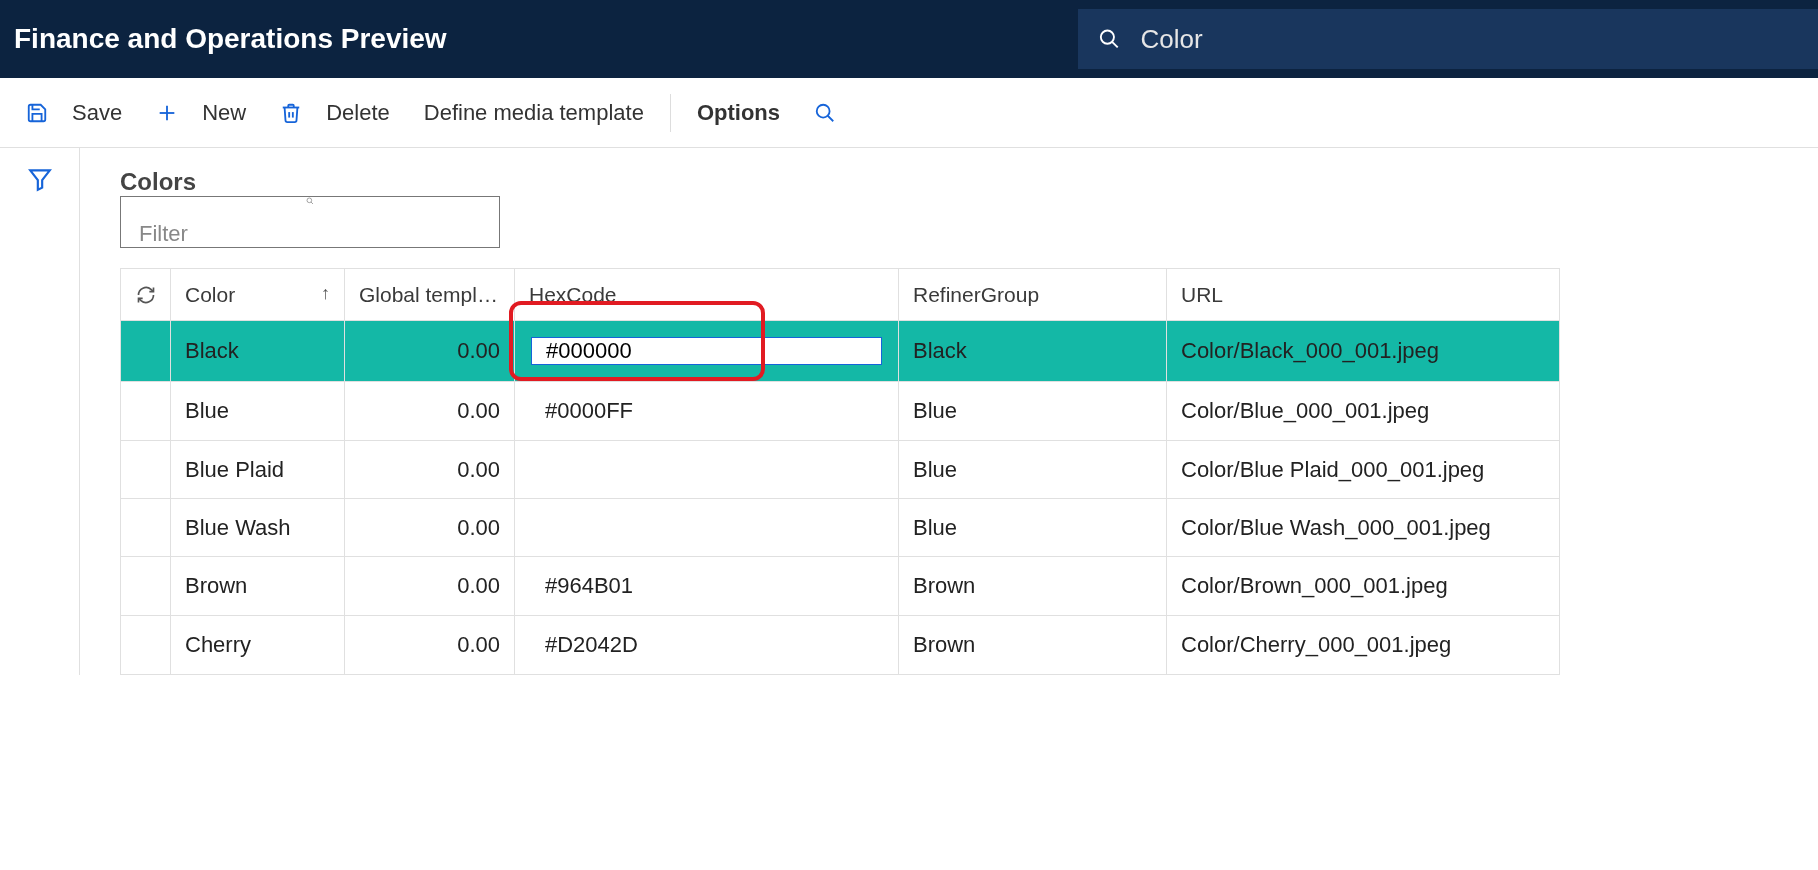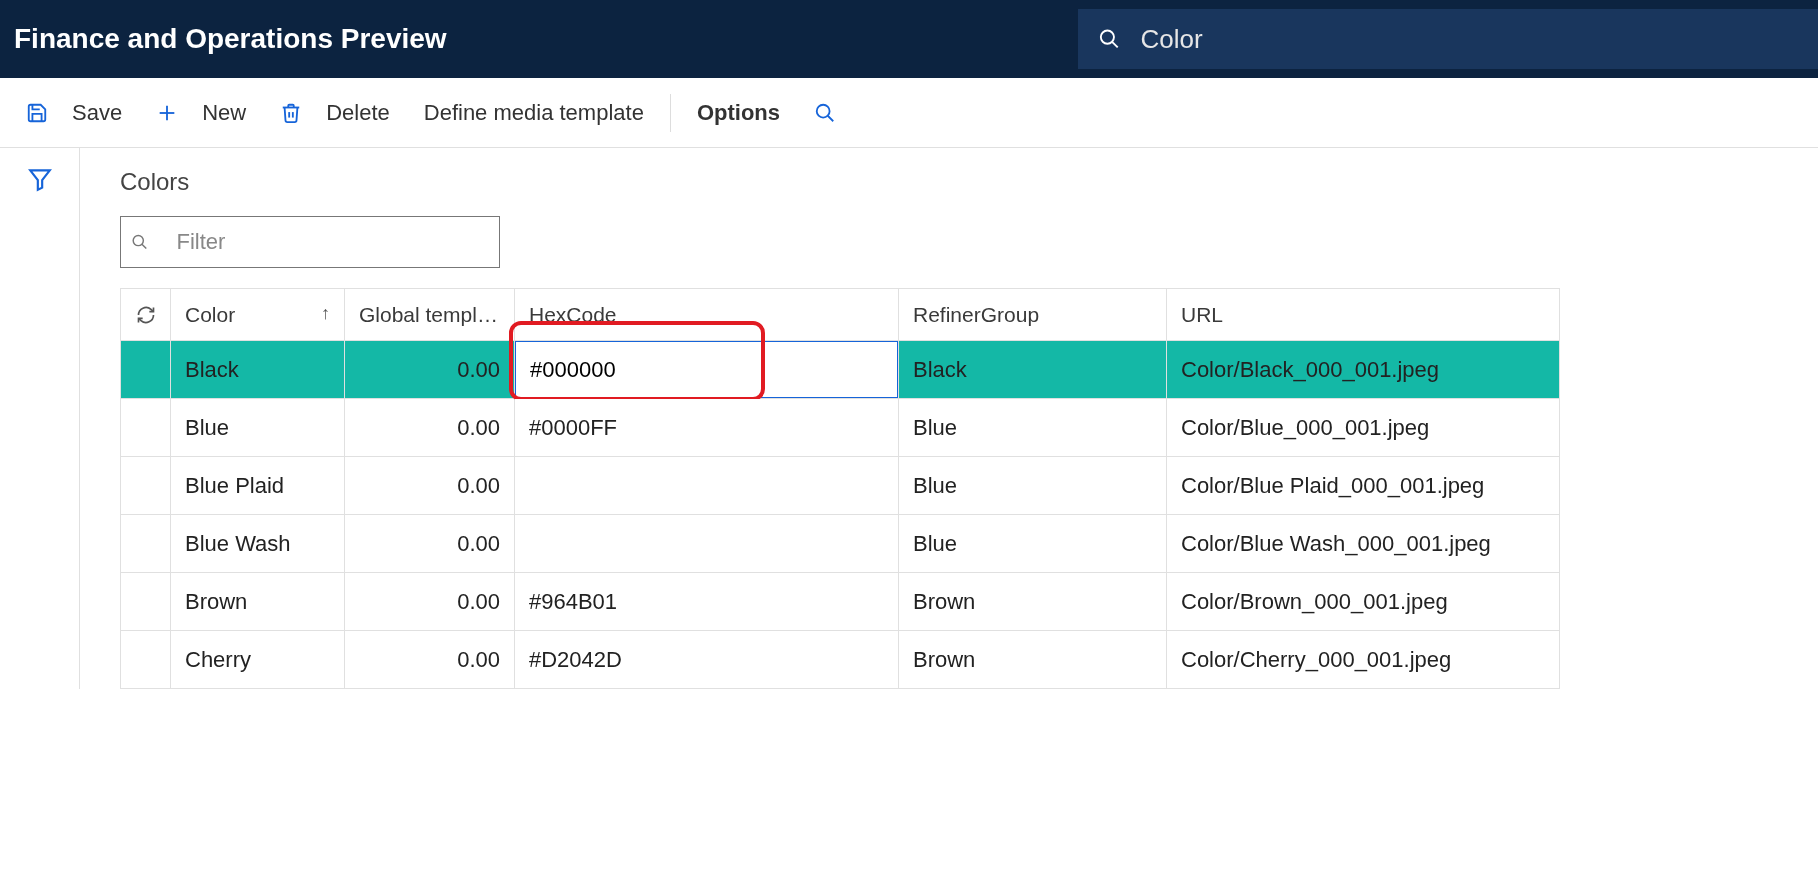--- a/index.html
+++ b/index.html
@@ -80,33 +80,33 @@
     padding-top: 18px;
     display: flex;
     justify-content: center;
   }
   .main-area {
     flex: 1;
     padding: 20px 0 0 40px;
   }
   .page-heading {
     font-size: 24px;
-    font-weight: 400;
+    font-weight: 700;
     color: #444;
-    margin-bottom: 20px;
   }
   .filter-box {
     display: flex;
     align-items: center;
     width: 380px;
     height: 52px;
     border: 1px solid #777;
-    padding: 0 10px;
-    gap: 28px;
+    padding: 0 18px;
+    gap: 16px;
     margin-bottom: 20px;
+    flex-direction: column;
   }
   .filter-input {
     border: none;
     outline: none;
     font-size: 22px;
     color: #555;
     width: 100%;
   }
   .filter-input::placeholder { color: #888; }
 
@@ -138,21 +138,21 @@
   table.grid td {
     border: 1px solid #e0e0e0;
     height: 58px;
     padding: 0 14px;
     font-size: 22px;
     color: #222;
     background: #fff;
     vertical-align: middle;
   }
   table.grid td.num { text-align: right; margin-left: 19px; }
-  table.grid td.hexcell { padding: 0; position: relative; }
+  table.grid td.hexcell { padding: 16px; position: relative; }
   table.grid tr.selected td { background: #14b8a6; }
   .row-indicator {
     width: 10px;
     padding: 0;
     background: #fff;
   }
   tr.selected .row-indicator { background: #1664d9; }
   .hex-inputwrap {
     display: flex;
     align-items: center;

